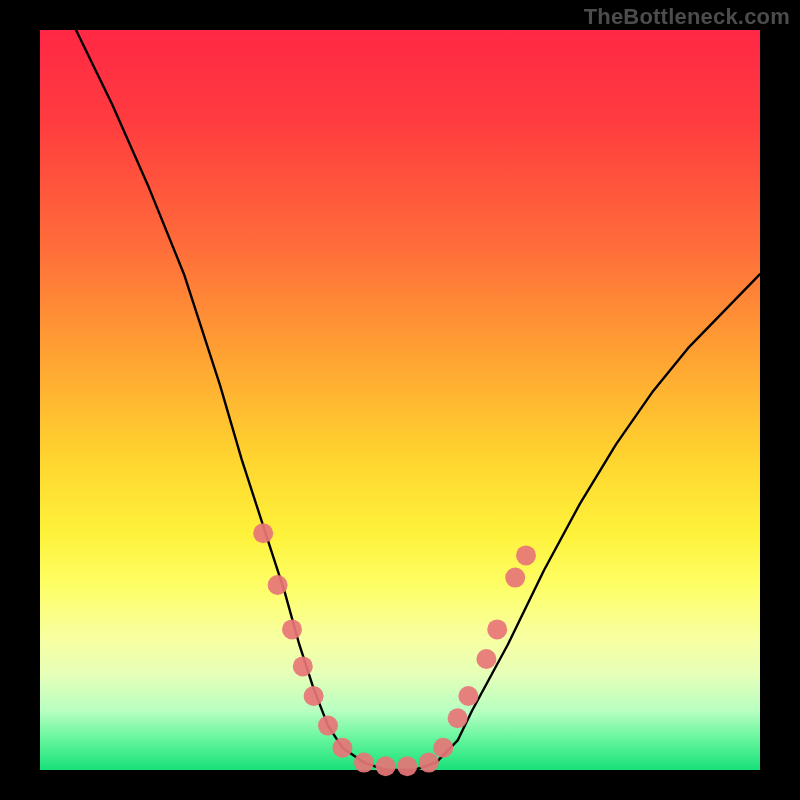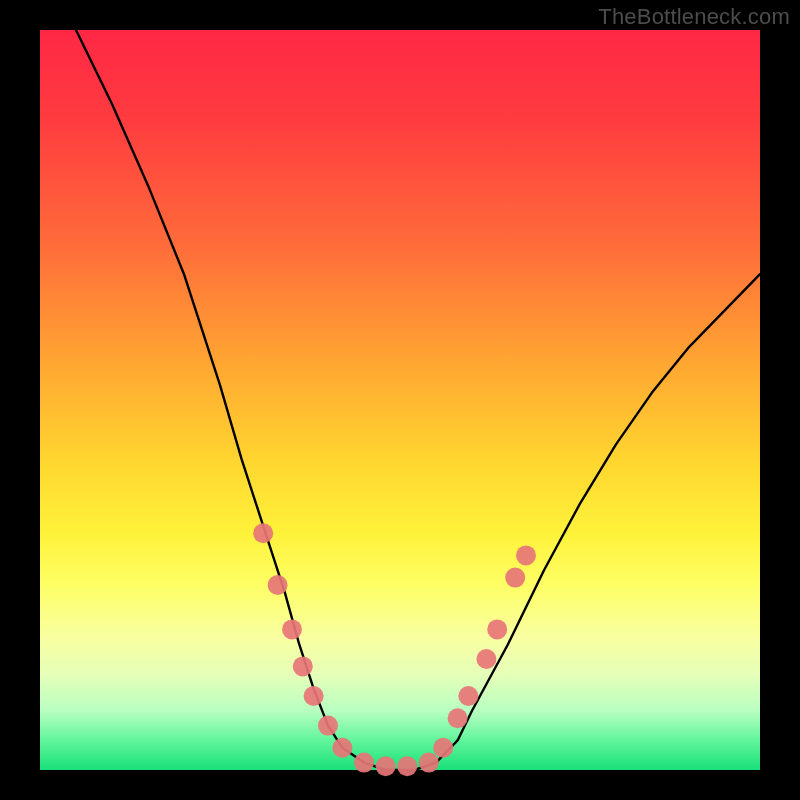--- a/index.html
+++ b/index.html
@@ -16,21 +16,21 @@
     width: 800px;
     height: 800px;
     background: #000;
   }
   .watermark {
     position: absolute;
     top: 4px;
     right: 10px;
     color: #4c4c4c;
     font-size: 22px;
-    font-weight: 400;
+    font-weight: 700;
     letter-spacing: 0.2px;
     z-index: 10;
   }
   .plot-area {
     position: absolute;
     left: 40px;
     top: 30px;
     width: 720px;
     height: 740px;
     background: linear-gradient(

